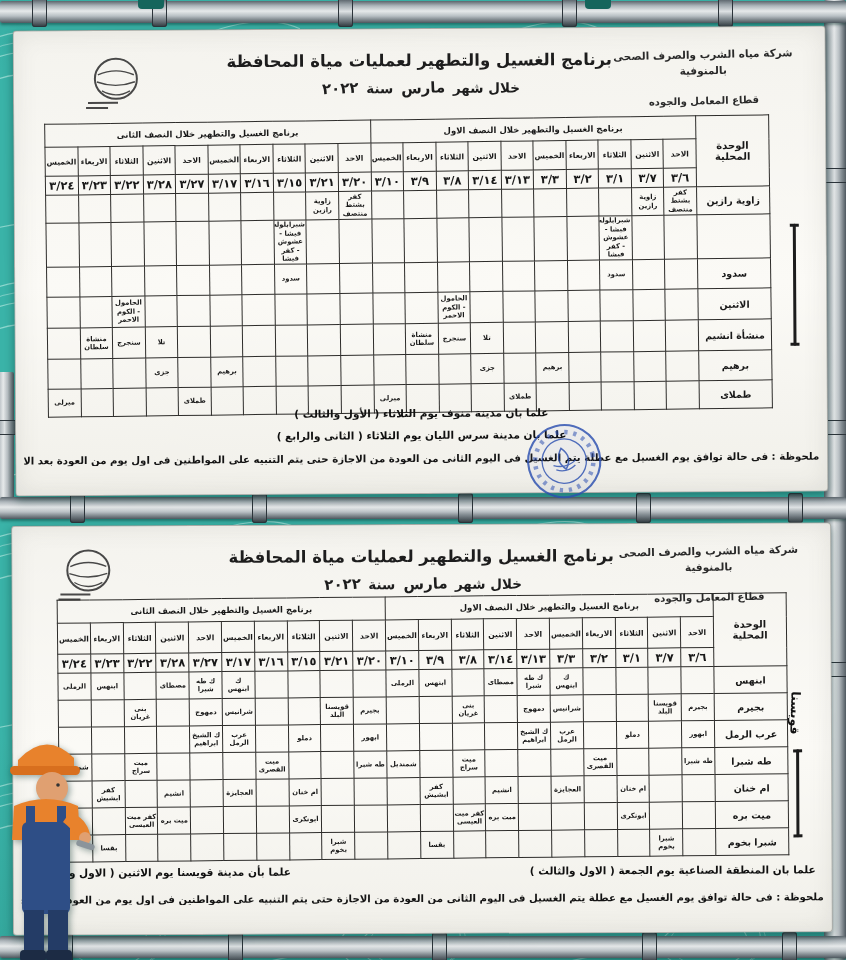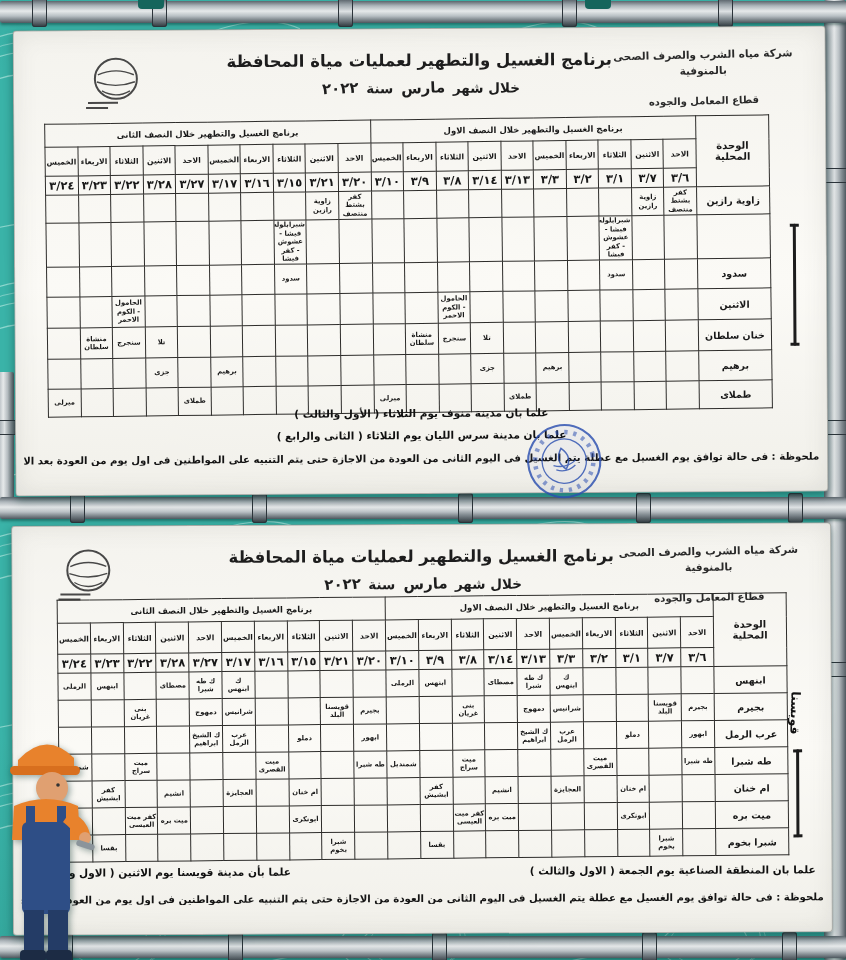--- a/index.html
+++ b/index.html
@@ -296,21 +296,21 @@
             <td class="val-c"></td>
             <td class="val-c"></td>
             <td class="val-c"></td>
             <td class="val-c"></td>
             <td class="val-c"></td>
             <td class="val-c">الحامول - الكوم الاحمر</td>
             <td class="val-c"></td>
             <td class="val-c"></td>
           </tr>
           <tr>
-            <td class="unit-c">خنان سلطان</td>
+            <td class="unit-c">منشأة انشيم</td>
             <td class="val-c"></td>
             <td class="val-c"></td>
             <td class="val-c"></td>
             <td class="val-c"></td>
             <td class="val-c"></td>
             <td class="val-c"></td>
             <td class="val-c">تلا</td>
             <td class="val-c">سنجرج</td>
             <td class="val-c">منشاة سلطان</td>
             <td class="val-c"></td>

